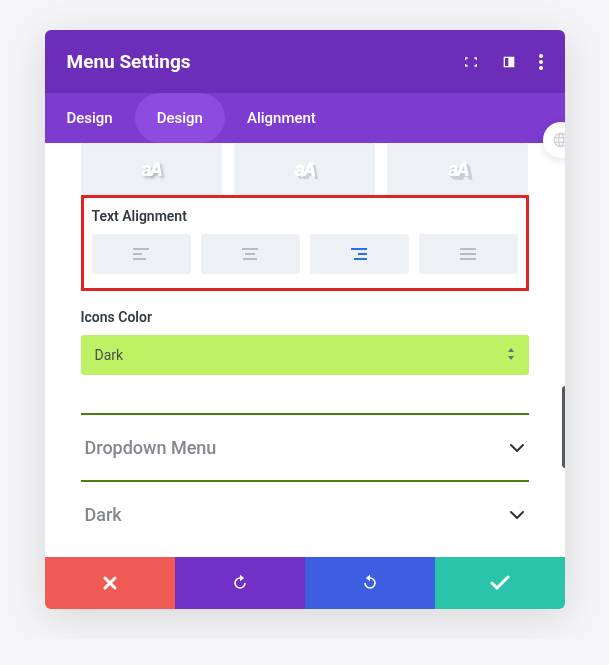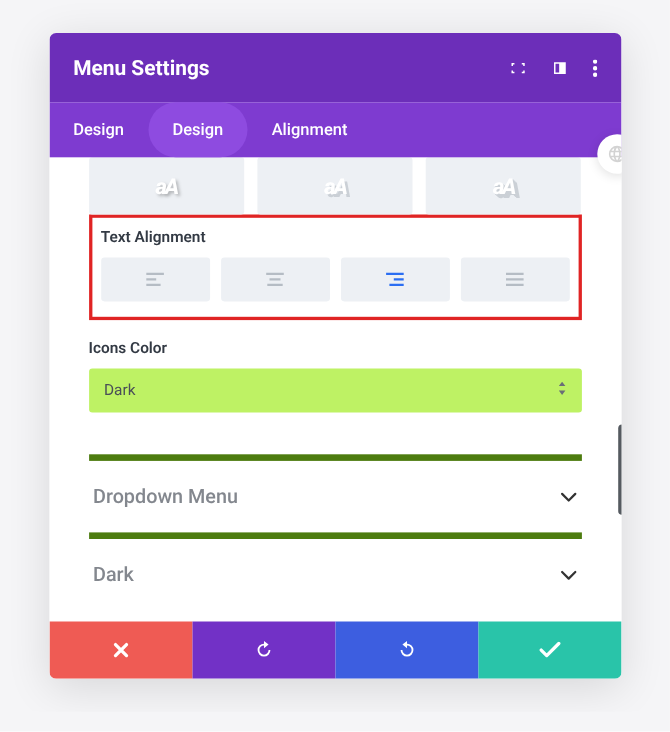--- a/index.html
+++ b/index.html
@@ -138,21 +138,21 @@
     width: 7px;
     height: 82px;
     background: #555a60;
     border-radius: 4px;
   }
 
   .accordion {
     margin-top: 38px;
   }
   .acc-item {
-    border-top: 6px solid #4d7c0f;
+    border-top: 2px solid #4d7c0f;
     padding: 22px 4px;
     display: flex;
     align-items: center;
     justify-content: space-between;
     color: #83878e;
     font-size: 18px;
     font-weight: 500;
     cursor: pointer;
   }
   .acc-item svg { stroke: #333; display:block; }

